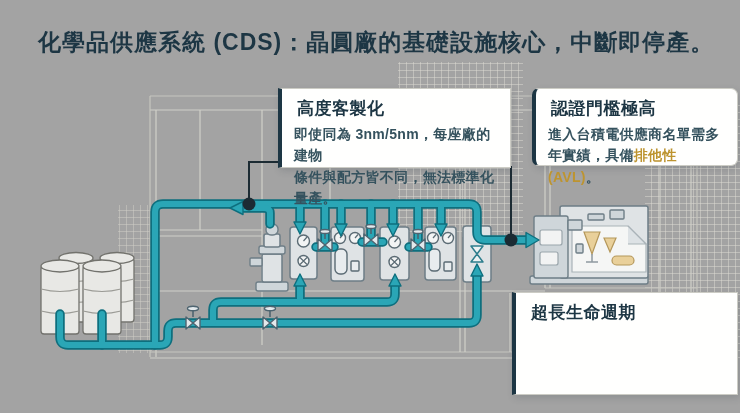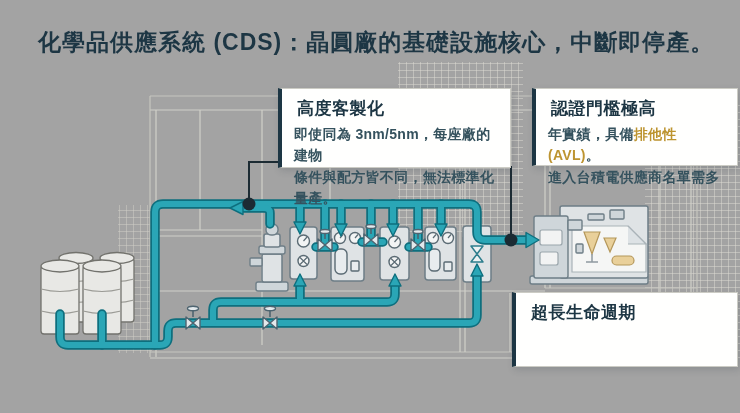--- a/index.html
+++ b/index.html
@@ -15,22 +15,22 @@
   .callout{
     position:absolute;background:#fffffe;border:1px solid #ccccc5;border-left:4px solid #1d3644;
     box-shadow:2px 3px 7px rgba(40,50,60,.16);padding:8px 10px 8px 12px;box-sizing:border-box;
   }
   .callout-title{font-size:17px;font-weight:700;color:#1d3644;margin:0 0 4px 3px;letter-spacing:.5px;}
   .callout-body{font-size:14px;line-height:1.52;letter-spacing:.3px;font-weight:bold;}
   .c-ink{color:#35525e;}
   .c-gold{color:#bd9430;}
   .c-teal{color:#2a93a5;}
   #callout-customization{left:278px;top:88px;width:233px;height:80px;}
-  #callout-certification{left:532px;top:88px;width:206px;height:78px;}
-  #callout-lifecycle{left:512px;top:292px;width:226px;height:75px;}
+  #callout-certification{left:532px;top:88px;width:206px;height:78px;border-radius:7px;}
+  #callout-lifecycle{left:512px;top:292px;width:226px;height:103px;}
   svg .bld{fill:none;stroke:#d0d0c9;stroke-width:1.2;}
   svg .bld2{fill:none;stroke:#c6c6bf;stroke-width:1.2;}
   svg .po{fill:none;stroke:#0e6f7e;stroke-width:9.5;stroke-linecap:round;stroke-linejoin:round;}
   svg .pi{fill:none;stroke:#2aa6b6;stroke-width:6;stroke-linecap:round;stroke-linejoin:round;}
   svg .arrow{fill:#2aa6b6;stroke:#0e6f7e;stroke-width:1.4;stroke-linejoin:round;}
   svg .equip{fill:#dfe3e5;stroke:#6e7e87;stroke-width:1.5;}
   svg .equip2{fill:#cfd6da;stroke:#6e7e87;stroke-width:1.4;}
   svg .dial{fill:#f2f4f4;stroke:#5b6b74;stroke-width:1.4;}
   svg .tank{fill:#e8ecee;stroke:#5b6b74;stroke-width:1.4;}
   svg .valve{fill:#e3e9ec;stroke:#4e6470;stroke-width:1.4;stroke-linejoin:round;}
@@ -257,22 +257,22 @@
     <div class="callout-title">高度客製化</div>
     <div class="callout-body">
         <div><span class="c-ink">即使同為 3nm/5nm，每座廠的建物</span></div>
         <div><span class="c-ink">條件與配方皆不同，無法標準化量產。</span></div>
       </div>
   </div>
 
   <div class="callout" id="callout-certification">
     <div class="callout-title">認證門檻極高</div>
     <div class="callout-body">
+        <div><span class="c-ink">進入台積電供應商名單需多</span></div>
         <div><span class="c-ink">年實績，具備</span><span class="c-gold">排他性 (AVL)</span><span class="c-ink">。</span></div>
-        <div><span class="c-ink">進入台積電供應商名單需多</span></div>
       </div>
   </div>
 
   <div class="callout" id="callout-lifecycle">
     <div class="callout-title">超長生命週期</div>
   </div>
 
 </div>
 
 </body></html>

